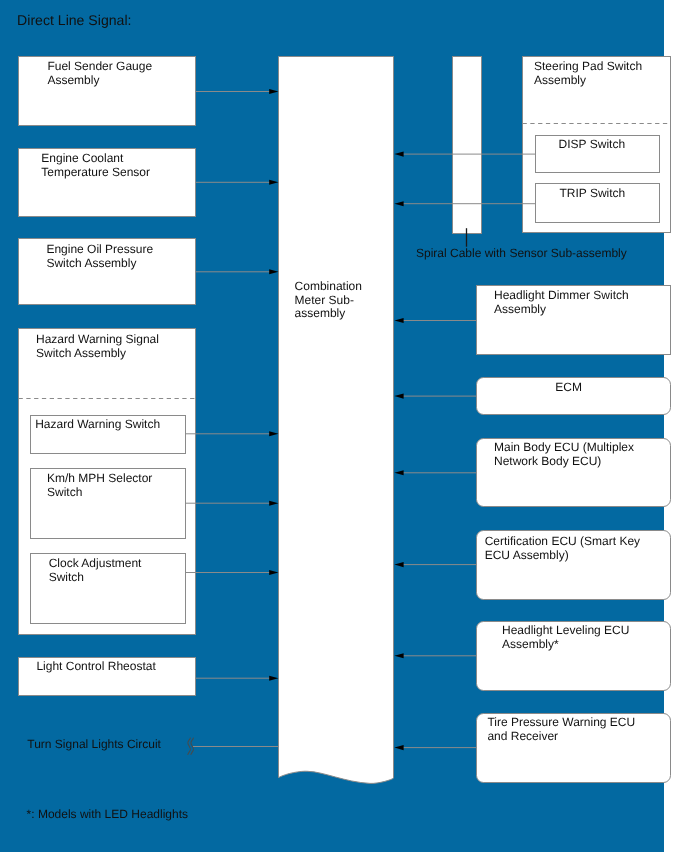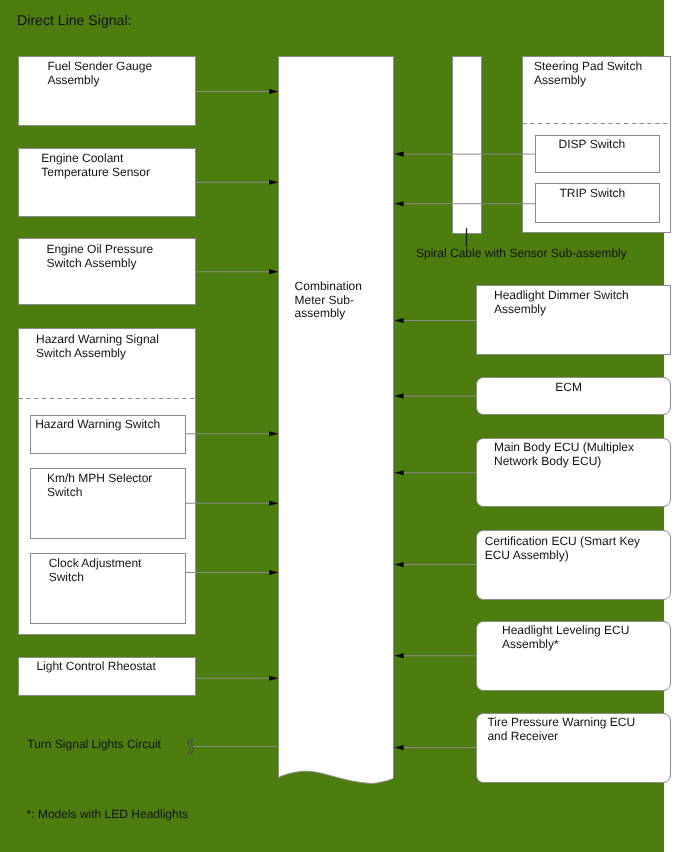--- a/index.html
+++ b/index.html
@@ -1,19 +1,19 @@
 <!DOCTYPE html>
 <html><head>
 <meta charset="utf-8">
 <title>Direct Line Signal</title>
 <style>
   html,body{margin:0;padding:0;background:#ffffff;}
   body{width:688px;height:852px;overflow:hidden;
        font-family:"Liberation Sans",sans-serif;color:#000;}
-  #stage{position:relative;width:664px;height:852px;background:#4d7c0f;}
+  #stage{position:relative;width:664px;height:852px;background:#0369a1;}
   #sheet{position:absolute;left:0;top:0;width:688px;height:852px;}
   .bx{fill:#ffffff;stroke:#8a8a8a;stroke-width:1;}
   .ln{stroke:#8a8a8a;stroke-width:1;fill:none;}
   .dash{stroke:#8a8a8a;stroke-width:1;stroke-dasharray:4.3 3.5;fill:none;}
   .ah{fill:#000000;stroke:none;}
   .sq{stroke:#4a4a4a;stroke-width:1.05;fill:none;stroke-linecap:round;}
   text{font-family:"Liberation Sans",sans-serif;font-size:12px;fill:#111111;
        white-space:pre;-webkit-font-smoothing:antialiased;}
   svg{shape-rendering:geometricPrecision;text-rendering:geometricPrecision;}
   .t14{font-size:14.1px;}

